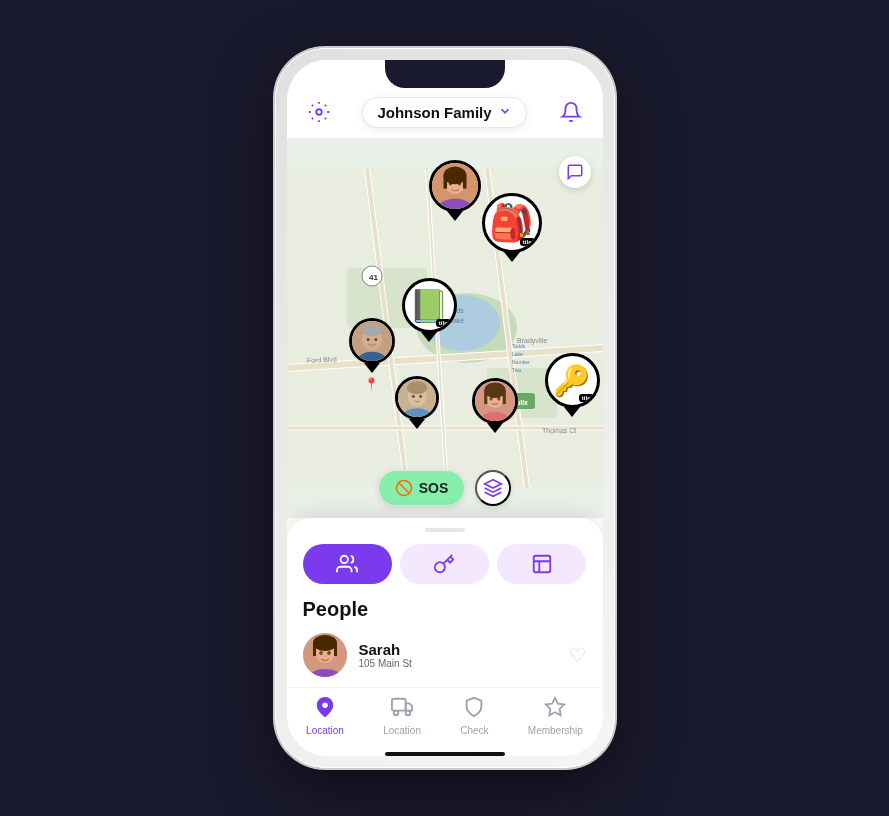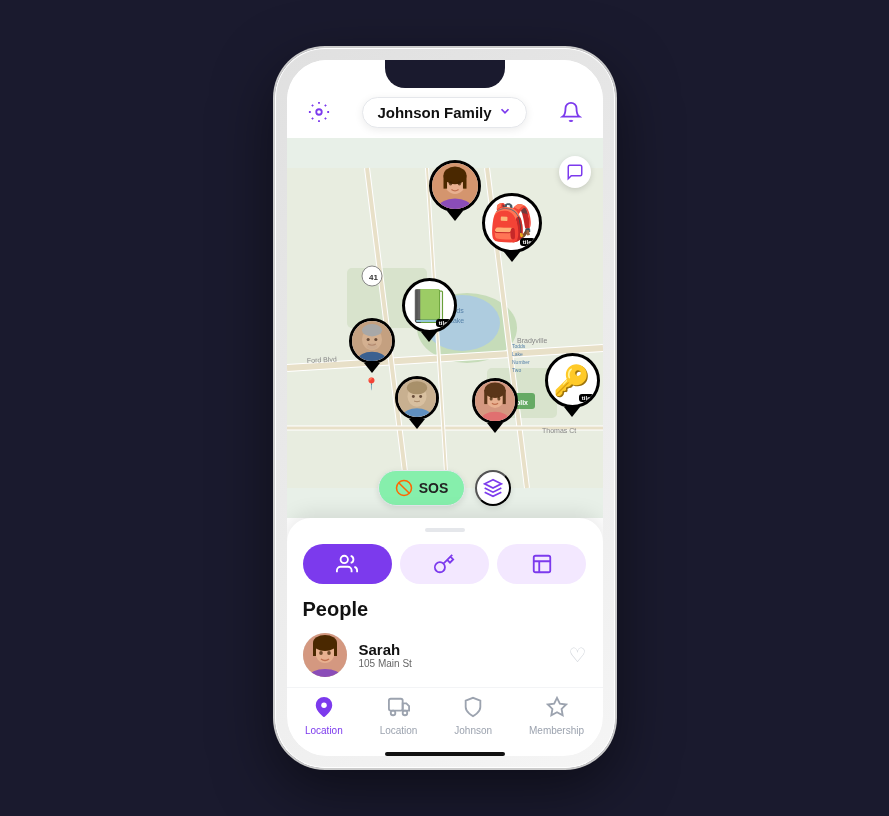--- a/index.html
+++ b/index.html
@@ -616,21 +616,21 @@
             </svg>
           </div>
           <span class="nav-label">Location</span>
         </div>
         <div class="nav-item inactive">
           <div class="nav-icon">
             <svg width="22" height="22" viewBox="0 0 24 24" fill="none" stroke="#9ca3af" stroke-width="2">
               <path d="M12 22s8-4 8-10V5l-8-3-8 3v7c0 6 8 10 8 10z"></path>
             </svg>
           </div>
-          <span class="nav-label">Johnson</span>
+          <span class="nav-label">Check</span>
         </div>
         <div class="nav-item inactive">
           <div class="nav-icon">
             <svg width="22" height="22" viewBox="0 0 24 24" fill="none" stroke="#9ca3af" stroke-width="2">
               <polygon points="12 2 15.09 8.26 22 9.27 17 14.14 18.18 21.02 12 17.77 5.82 21.02 7 14.14 2 9.27 8.91 8.26 12 2"></polygon>
             </svg>
           </div>
           <span class="nav-label">Membership</span>
         </div>
       </div>

